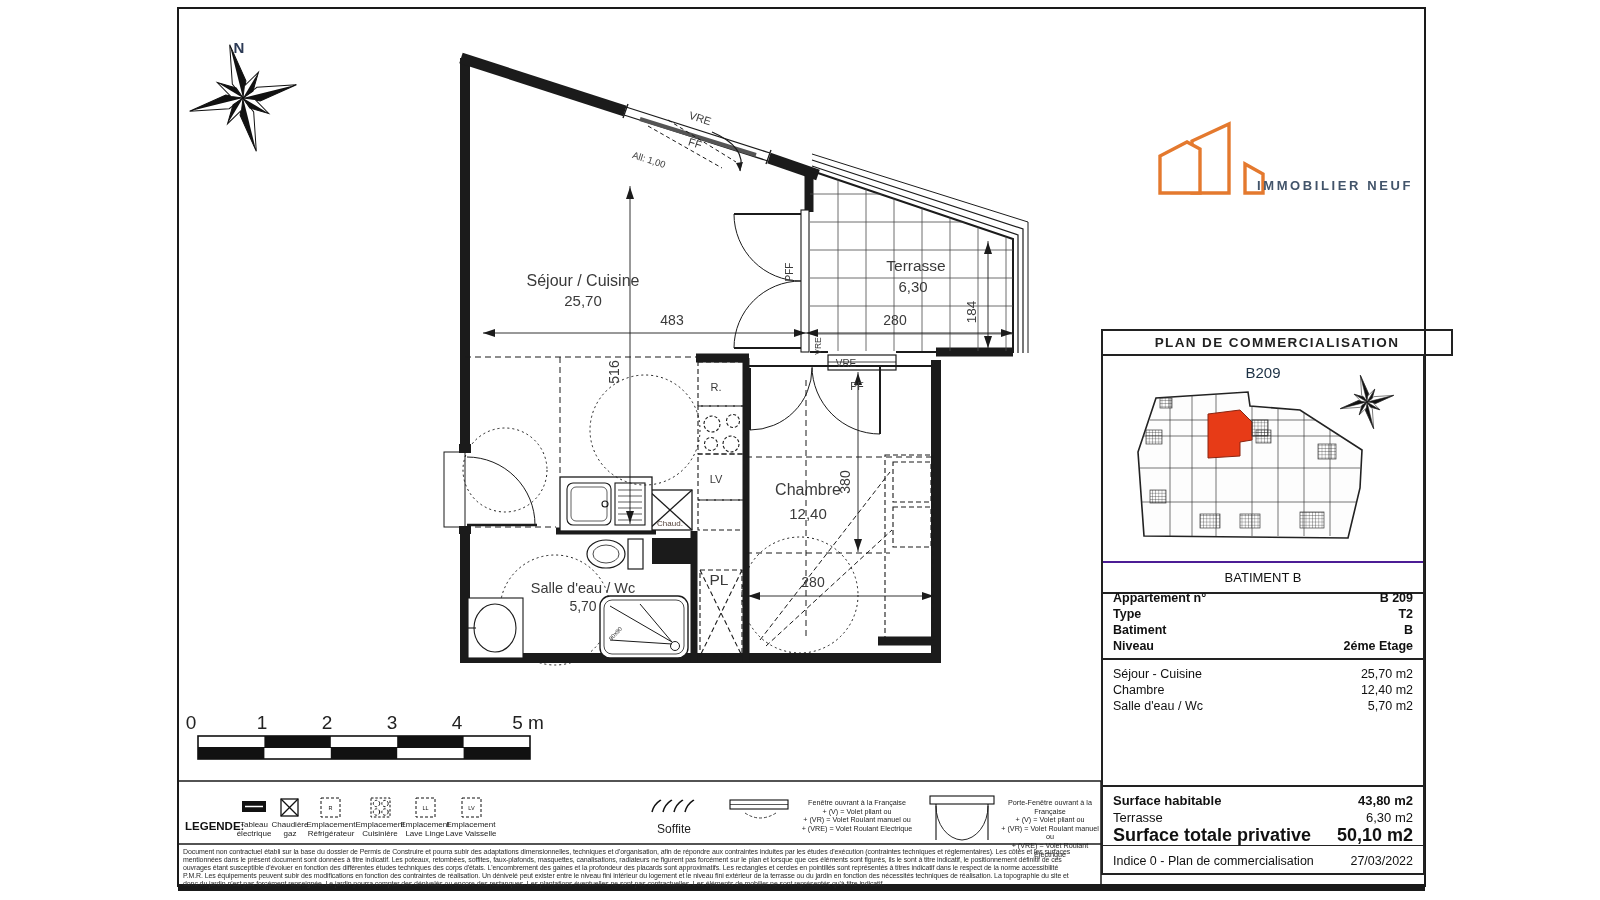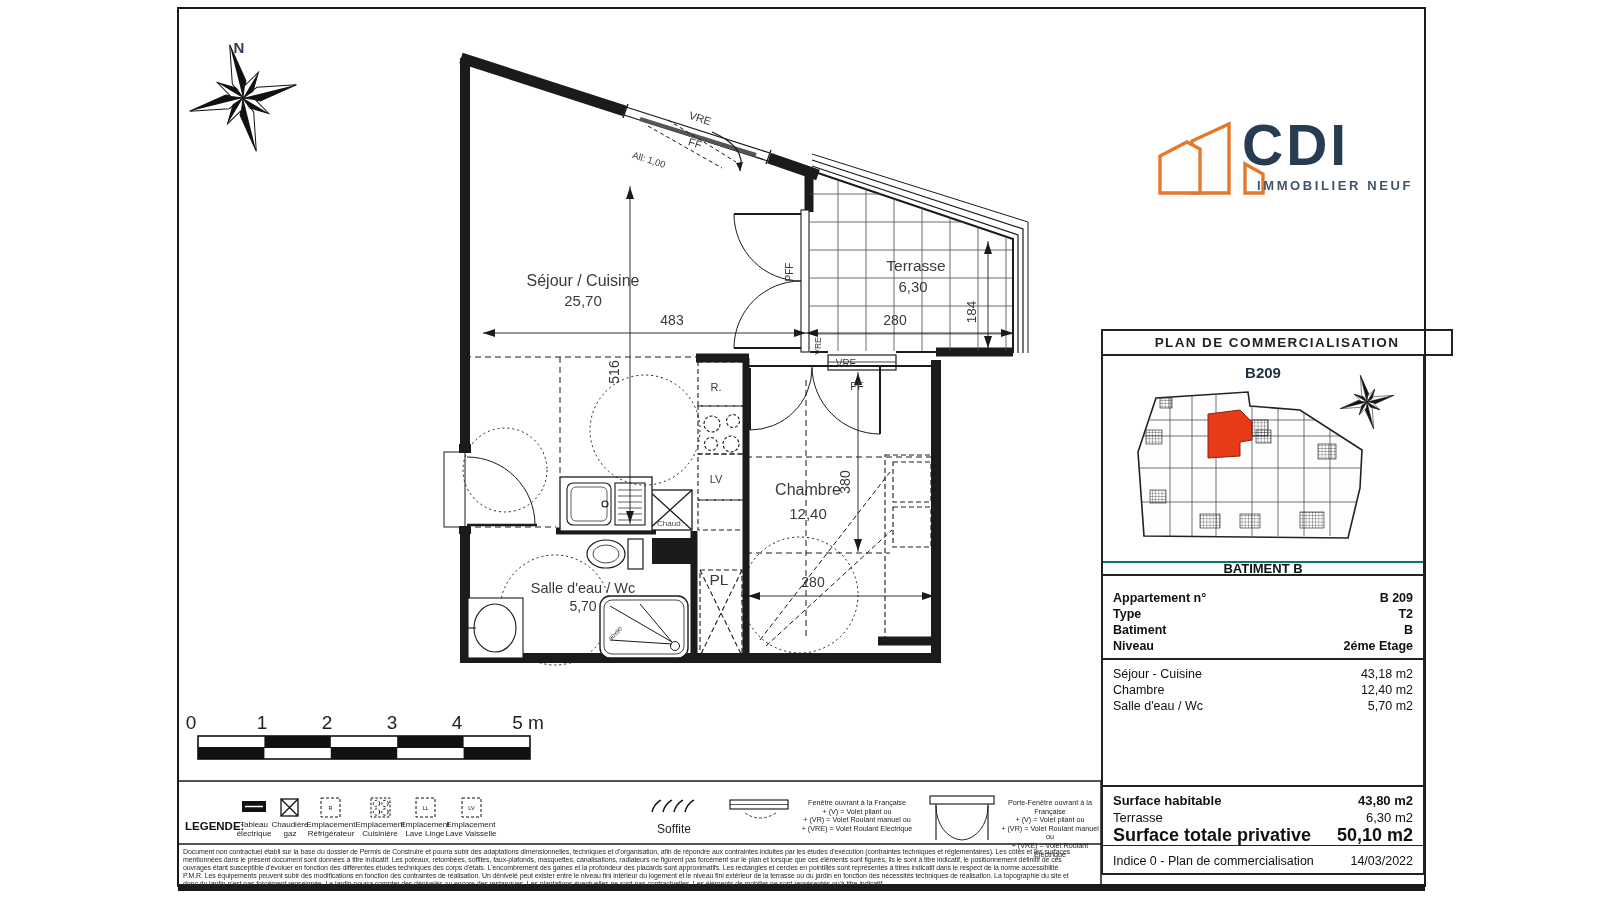--- a/index.html
+++ b/index.html
@@ -12,24 +12,24 @@
             color:#273c51;letter-spacing:3px;}
   .cdi-sub{position:absolute;left:1245px;top:178px;font-size:13px;font-weight:600;
            color:#42546a;letter-spacing:2.6px;padding-left:12px;}
   
   .p-title{position:absolute;left:1101px;top:329px;width:352px;height:27px;
            border:2px solid #222;box-sizing:border-box;display:flex;align-items:center;
            justify-content:center;font-size:13.5px;font-weight:600;letter-spacing:1.4px;color:#222;}
   .p-main{position:absolute;left:1101px;top:356px;width:324px;height:519px;
           border:2px solid #222;border-top:none;box-sizing:border-box;}
   .p-unit{position:absolute;top:8px;left:0;width:100%;text-align:center;
-          font-size:15px;font-weight:700;color:#1d3145;}
-  .p-bat{position:absolute;top:205px;left:0;width:100%;height:15px;border-top:2px solid #0f766e;
+          font-size:15px;font-weight:400;color:#1d3145;}
+  .p-bat{position:absolute;top:205px;left:0;width:100%;height:33px;border-top:2px solid #4c1d95;
          border-bottom:2px solid #222;box-sizing:border-box;display:flex;align-items:center;
-         justify-content:center;font-size:13px;font-weight:700;color:#111;}
+         justify-content:center;font-size:13px;font-weight:400;color:#111;}
   .prow{position:absolute;left:0;width:100%;padding:0 10px;box-sizing:border-box;
         display:flex;justify-content:space-between;font-size:12.5px;line-height:16.5px;color:#111;}
   .prow.b{font-weight:700;align-items:center;}
   .hline{position:absolute;left:0;width:100%;border-top:2px solid #222;}
   .hline.thin{border-top-width:1.5px;}
   
   .leg-title{position:absolute;left:185px;top:803px;font-size:11.5px;font-weight:700;color:#111;margin-top:17px;}
   .leg-label{position:absolute;top:820px;width:80px;text-align:center;font-size:8px;
              line-height:9px;color:#222;}
   .leg-one{position:absolute;top:822px;width:80px;text-align:center;font-size:12px;color:#222;}
@@ -410,21 +410,20 @@
       <rect x="1240" y="514" width="20" height="14" fill="url(#hatch)"></rect>
       <rect x="1300" y="512" width="24" height="16" fill="url(#hatch)"></rect>
       <rect x="1160" y="398" width="12" height="10" fill="url(#hatch)"></rect>
     </g>
     <polygon points="1208,414 1240,410 1252,422 1252,440 1240,442 1240,456 1208,458" fill="#e73b17" stroke="#8a2410" stroke-width="1"></polygon>
     <rect x="1252" y="420" width="16" height="16" fill="url(#hatch)" stroke="#333" stroke-width="0.8"></rect>
     <use href="#cstar" transform="translate(1367,402) rotate(-14) scale(0.5)"></use>
   </g>
 </svg>
 
-<div class="cdi-word">CDI</div>
 <div class="cdi-sub">IMMOBILIER NEUF</div>
 
 <div class="p-title">PLAN DE COMMERCIALISATION</div>
 
 <div class="p-main">
   <div class="p-unit">B209</div>
   <div class="p-bat">BATIMENT B</div>
 
   <div class="prow b" style="top:234px">
     <span>Appartement n°</span>
@@ -440,21 +439,21 @@
   </div>
   <div class="prow b" style="top:282px">
     <span>Niveau</span>
     <span>2éme Etage</span>
   </div>
 
   <div class="hline" style="top:302px"></div>
 
   <div class="prow" style="top:310px">
     <span>Séjour - Cuisine</span>
-    <span>43,18 m2</span>
+    <span>25,70 m2</span>
   </div>
   <div class="prow" style="top:326px">
     <span>Chambre</span>
     <span>12,40 m2</span>
   </div>
   <div class="prow" style="top:342px">
     <span>Salle d'eau / Wc</span>
     <span>5,70 m2</span>
   </div>
 
@@ -470,21 +469,21 @@
   </div>
   <div class="prow b" style="top:471px;font-size:18px">
     <span>Surface totale privative</span>
     <span>50,10 m2</span>
   </div>
 
   <div class="hline thin" style="top:489px"></div>
 
   <div class="prow" style="top:497px">
     <span>Indice 0 - Plan de commercialisation</span>
-    <span>14/03/2022</span>
+    <span>27/03/2022</span>
   </div>
 </div>
 
 <div class="leg-title">LEGENDE:</div>
 <div class="leg-label" style="left:214px">
   <div>Tableau</div>
       <div>électrique</div>
     </div>
 <div class="leg-label" style="left:250px">
   <div>Chaudière</div>

